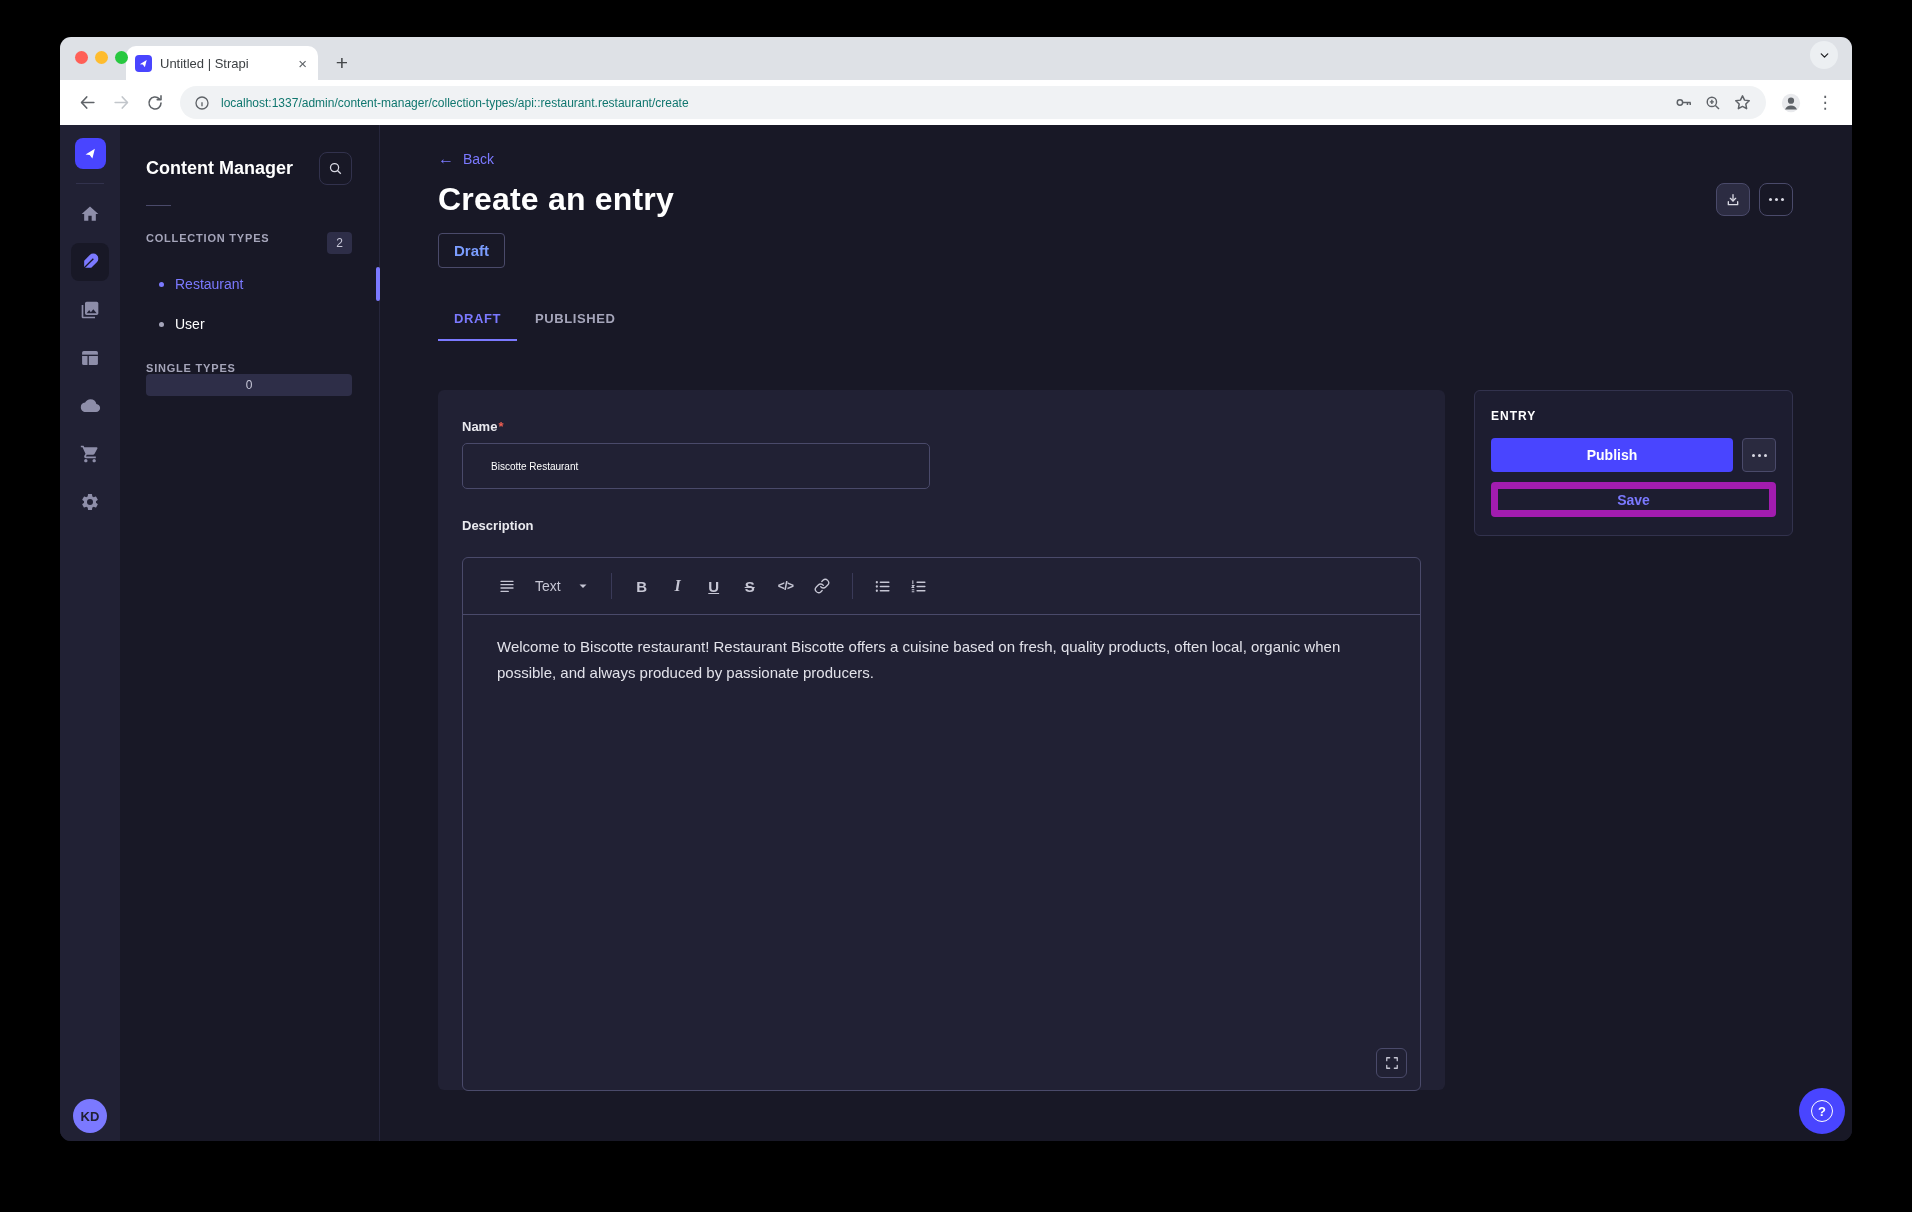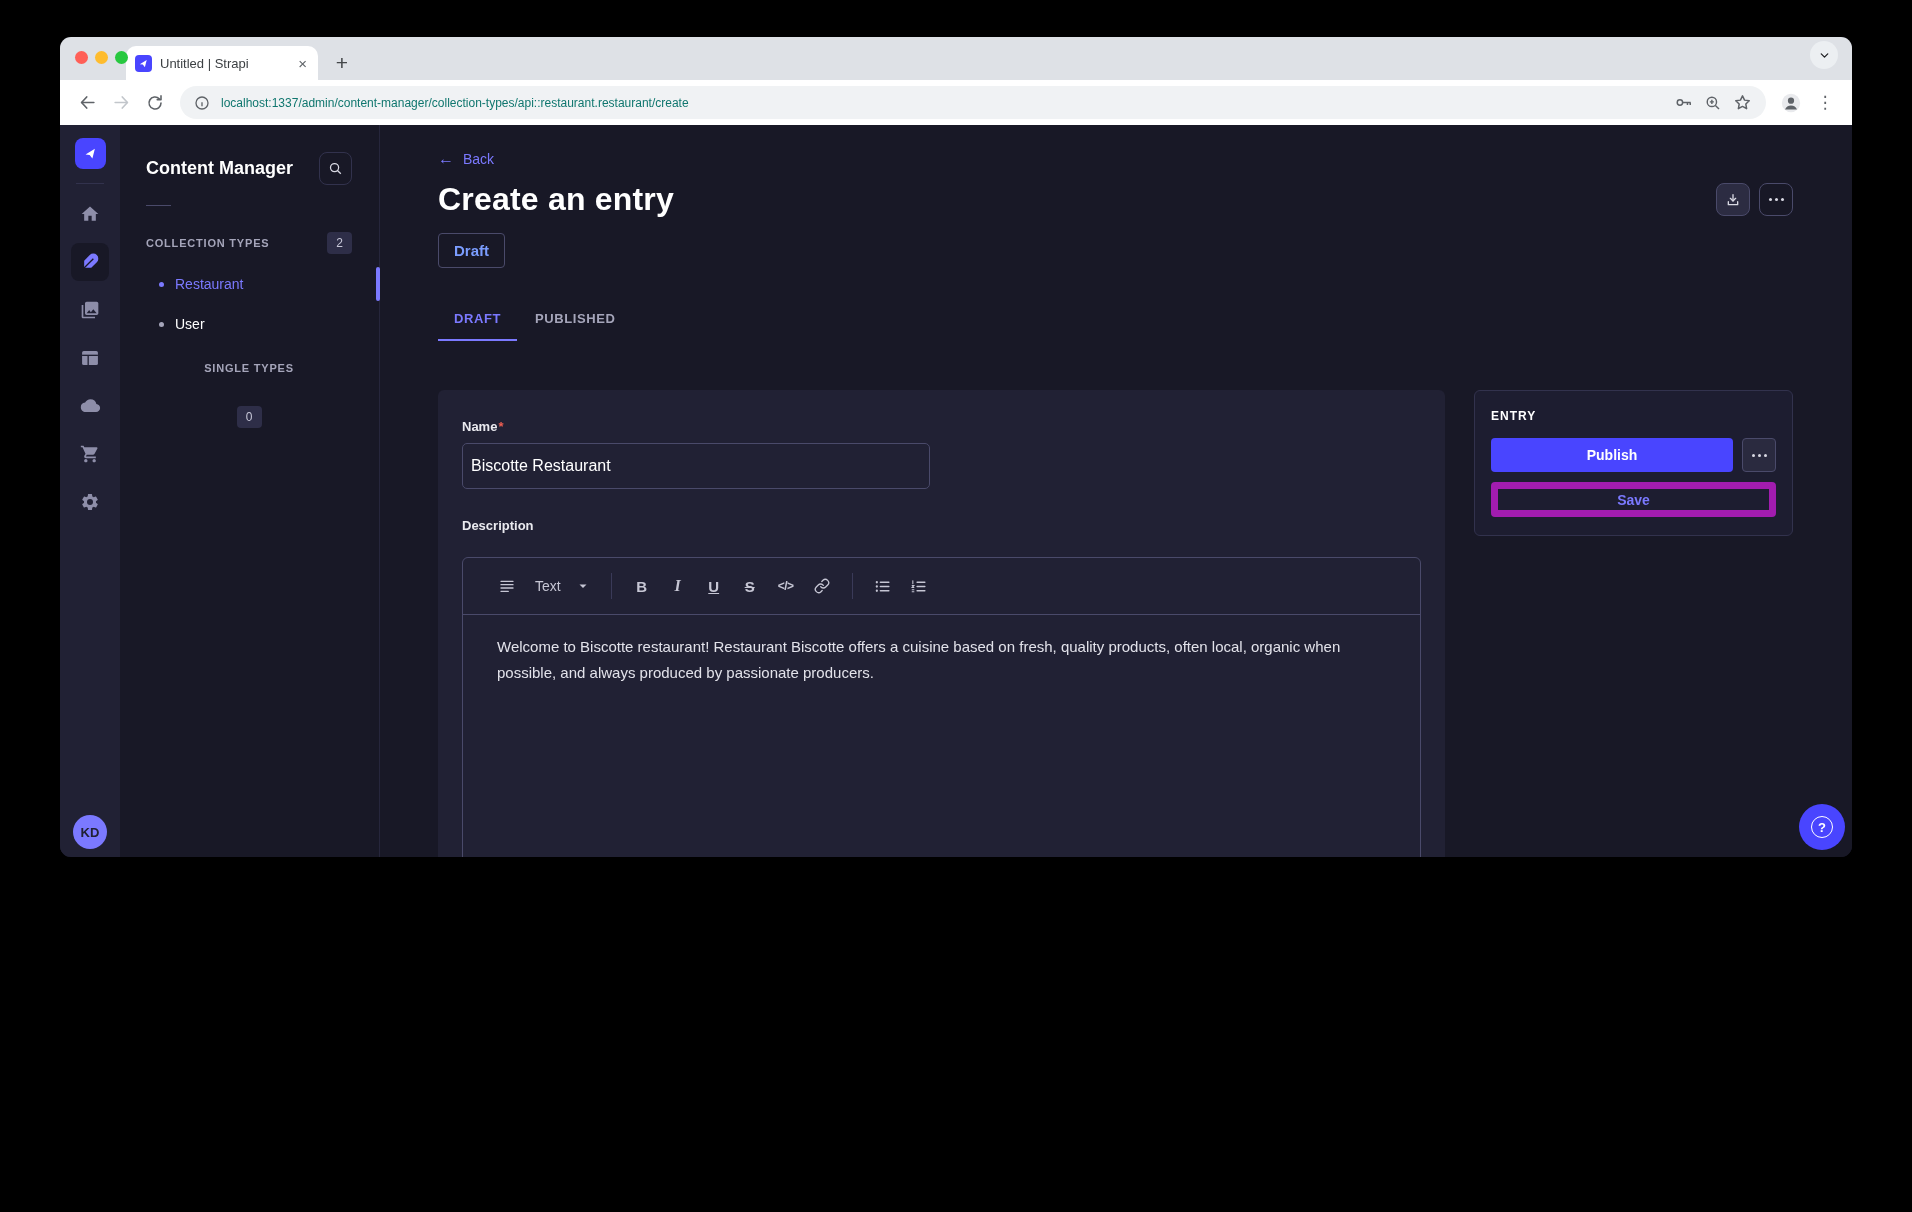--- a/index.html
+++ b/index.html
@@ -3,21 +3,21 @@
 <meta charset="utf-8">
 <style>
   :root{
     --page-bg:#181826; --surface:#212134; --border:#32324d; --border2:#4a4a6a;
     --primary:#4945ff; --link:#7b79ff; --txt:#ffffff; --txt2:#a5a5ba; --icon:#8e8ea9;
     --draft:#7b9dff; --danger:#ee5e52;
   }
   *{margin:0;padding:0;box-sizing:border-box;}
   html,body{width:1912px;height:1212px;background:#000;overflow:hidden;
     font-family:"Liberation Sans","DejaVu Sans",sans-serif;}
-  .window{position:absolute;left:60px;top:37px;width:1792px;height:820px;
+  .window{position:absolute;left:60px;top:37px;width:1792px;height:1104px;
     border-radius:11px;overflow:hidden;background:var(--page-bg);display:flex;flex-direction:column;}
   
   .tabstrip{height:43px;background:#dee1e6;display:flex;align-items:flex-end;flex:none;position:relative;}
   .traffic{position:absolute;left:15px;top:14px;display:flex;gap:7px;}
   .tl{width:13px;height:13px;border-radius:50%;}
   .tl.red{background:#ff5f57;} .tl.yellow{background:#febc2e;} .tl.green{background:#28c840;}
   .tab{margin-left:66px;width:192px;height:34px;background:#fff;border-radius:10px 10px 0 0;
     display:flex;align-items:center;gap:8px;padding:0 9px;}
   .favicon{width:17px;height:17px;border-radius:4px;background:var(--primary);flex:none;
     display:flex;align-items:center;justify-content:center;}
@@ -48,21 +48,21 @@
   .avatar{width:34px;height:34px;border-radius:50%;background:#7b79ff;color:#212134;
     font-size:13px;font-weight:bold;display:flex;align-items:center;justify-content:center;margin-bottom:8px;}
   
   .subnav{width:260px;background:var(--page-bg);border-right:1px solid #26263c;flex:none;
     padding-top:27px;position:relative;}
   .subnav-head{display:flex;align-items:center;justify-content:space-between;padding:0 27px 0 26px;}
   .subnav-title{font-size:18px;font-weight:bold;color:var(--txt);}
   .search-btn{width:33px;height:33px;border:1px solid var(--border);border-radius:8px;
     display:flex;align-items:center;justify-content:center;}
   .subnav-divider{width:25px;height:1px;background:var(--border2);margin:20px 0 6px 26px;}
-  .section-head{display:flex;align-items:center;justify-content:space-between;padding:12px 27px 10px 26px;margin-top:14px;gap:32px;}
+  .section-head{display:flex;justify-content:space-between;padding:12px 27px 10px 26px;margin-top:14px;}
   .section-label{font-size:11px;font-weight:bold;color:var(--txt2);letter-spacing:.8px;}
   .count-badge{background:#2e2e48;border-radius:4px;min-width:25px;padding:4px 6px;text-align:center;
     font-size:12px;color:#c7c7d8;}
   .nav-item{position:relative;display:flex;align-items:center;gap:11px;padding:12px 26px 12px 39px;
     font-size:14px;color:var(--txt);}
   .bullet{width:5px;height:5px;border-radius:50%;background:var(--txt2);flex:none;}
   .nav-item.active{color:var(--link);}
   .nav-item.active .bullet{background:var(--link);}
   .active-bar{position:absolute;right:-1px;top:3px;bottom:3px;width:4px;border-radius:2px;background:var(--link);}
   
@@ -81,21 +81,21 @@
     border-radius:4px;color:var(--draft);font-size:15px;font-weight:600;}
   .tabs{display:flex;margin-top:30px;}
   .tab-item{padding:13px 16px;font-size:13px;font-weight:bold;letter-spacing:.6px;color:var(--txt2);
     border-bottom:2px solid transparent;margin-right:2px;}
   .tab-item.active{color:var(--link);border-bottom-color:var(--link);}
   .content-row{display:flex;gap:29px;margin-top:49px;align-items:flex-start;}
   .form-card{flex:1;background:var(--surface);border-radius:6px;padding:27px 24px 18px 24px;height:700px;}
   .field-label{font-size:13px;font-weight:bold;color:#eaeaef;}
   .req{color:var(--danger);margin-left:1px;}
   .text-input{display:block;margin-top:8px;width:468px;height:46px;background:var(--surface);
-    border:1px solid var(--border2);border-radius:5px;color:var(--txt);font-size:16px;padding:0 8px;
+    border:1px solid var(--border2);border-radius:5px;color:var(--txt);font-size:10px;padding:0 28px;
     font-family:inherit;outline:none;}
   .desc-label{margin-top:29px;}
   .editor{margin-top:24px;border:1px solid var(--border2);border-radius:6px;height:534px;
     display:flex;flex-direction:column;position:relative;}
   .ed-toolbar{height:57px;border-bottom:1px solid var(--border2);display:flex;align-items:center;
     padding:0 18px 0 26px;color:#c0c0d0;}
   .ed-btn{min-width:30px;height:32px;display:flex;align-items:center;justify-content:center;
     border-radius:4px;margin:0 3px;}
   .ed-select{display:flex;align-items:center;gap:16px;padding:0 10px;font-size:14px;color:#c6c6d4;}
   .ed-sep{width:1px;height:26px;background:#3a3a58;margin:0 12px;}

